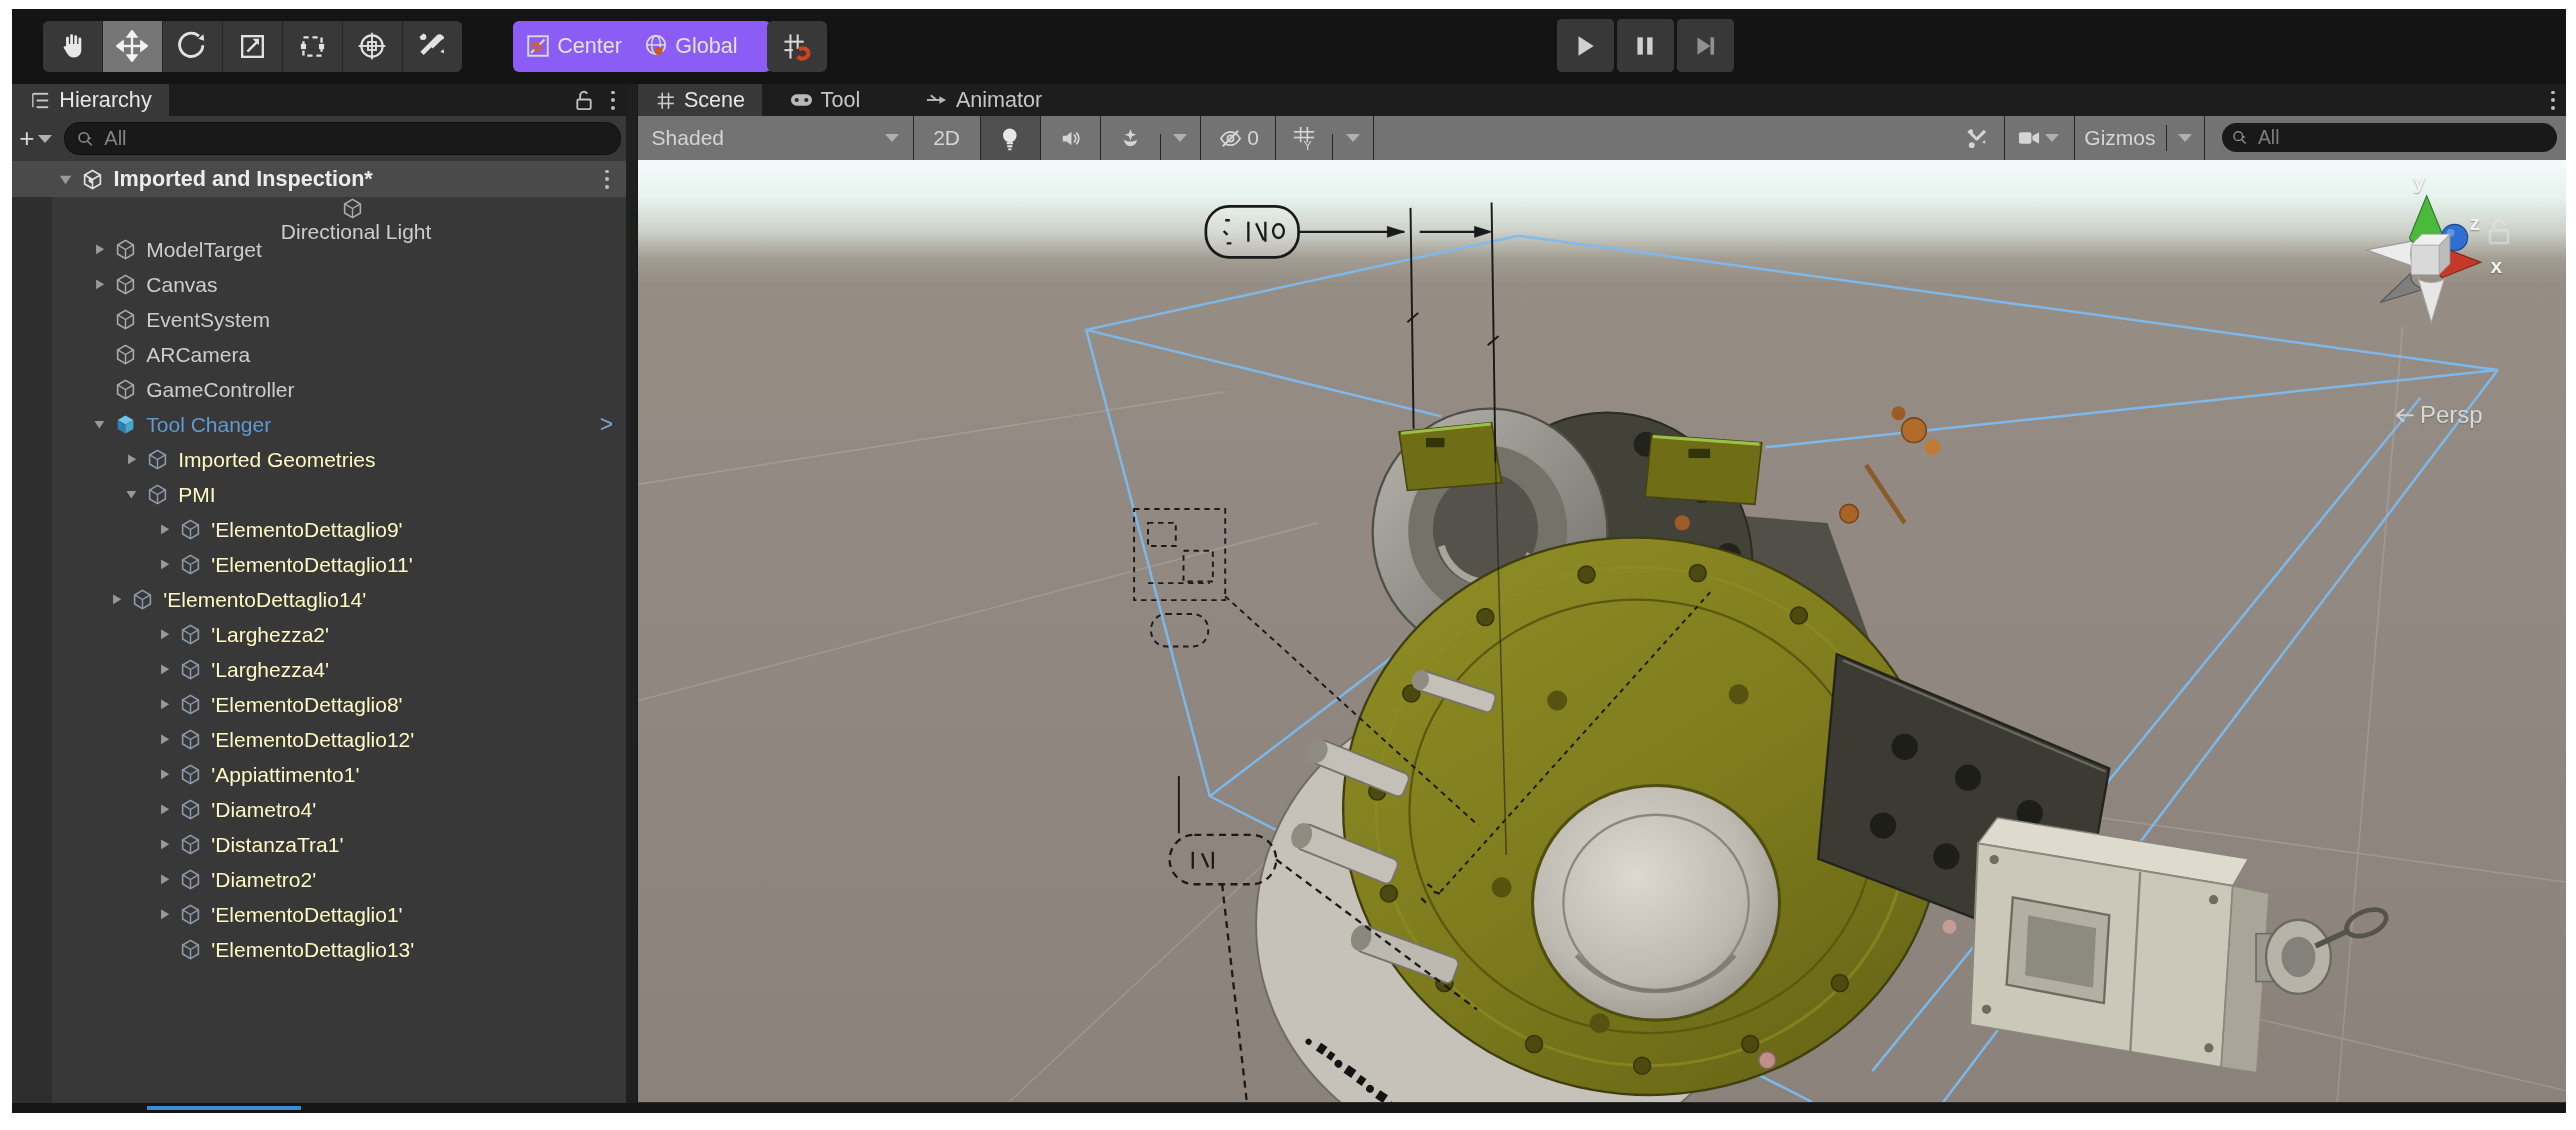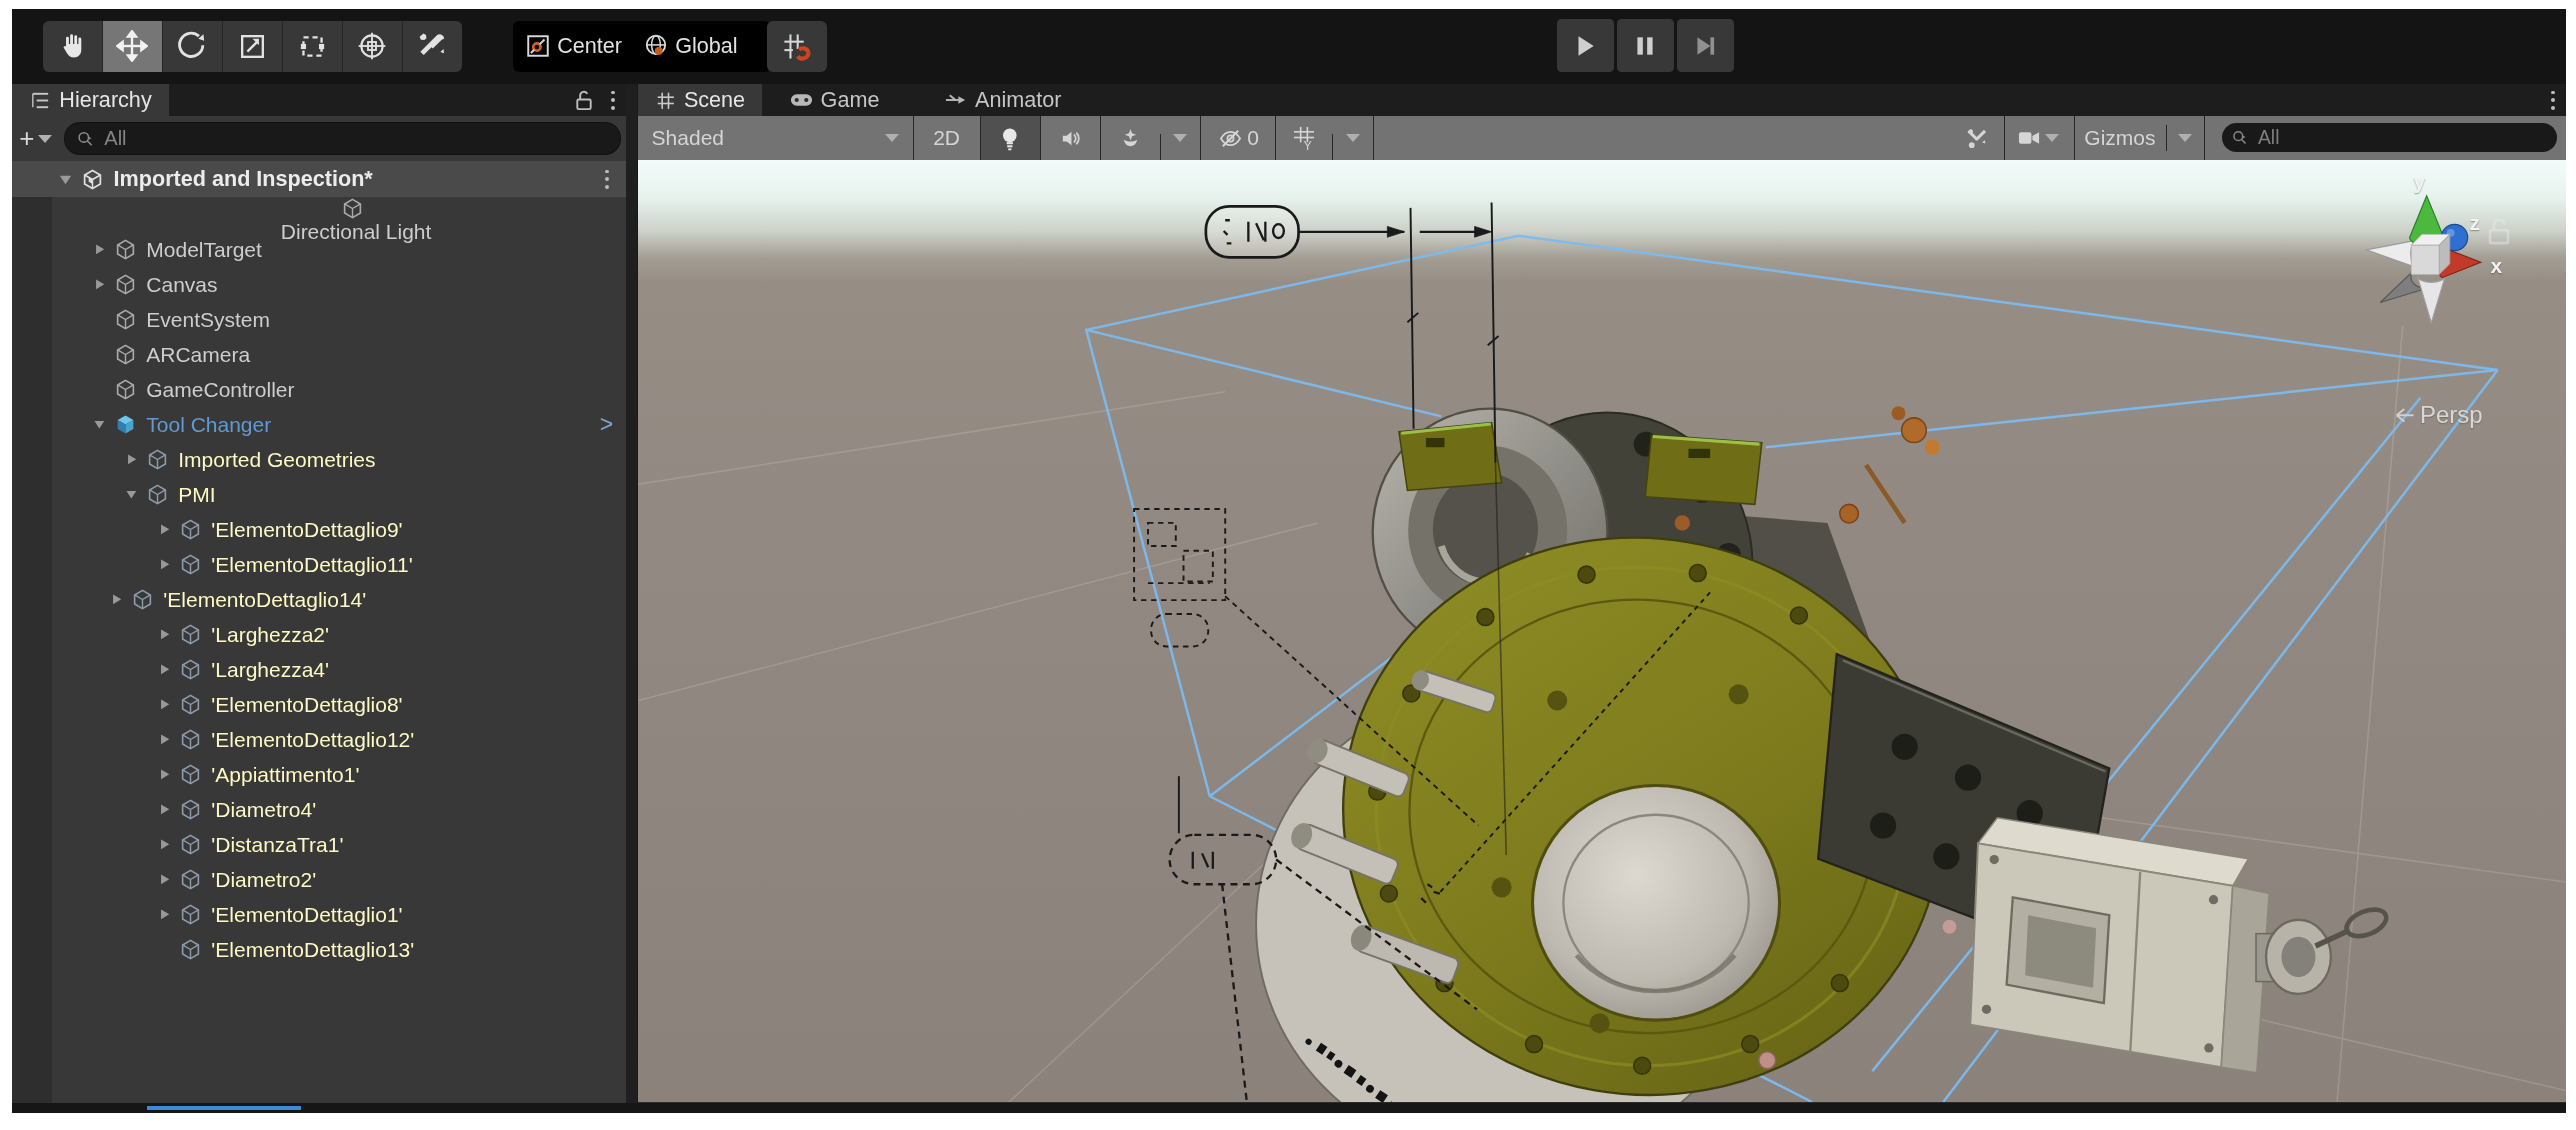--- a/index.html
+++ b/index.html
@@ -8,21 +8,21 @@
   .app{position:absolute;left:11.6px;top:9.3px;width:2554px;height:1103px;background:#181818;}
 
   
   .main-toolbar{position:absolute;left:0;top:0;width:100%;height:75px;background:#141414;}
   .tool-group{position:absolute;left:31px;top:11.6px;height:51px;display:flex;background:#2a2a2a;border-radius:6.2px;}
   .tool-btn{width:59px;height:51px;background:#383838;display:flex;align-items:center;justify-content:center;
             border-right:0.8px solid #262626;}
   .tool-btn:first-child{border-radius:6.2px 0 0 6.2px;}
   .tool-btn:last-child{border-radius:0 6.2px 6.2px 0;border-right:none;}
   .tool-btn.active{background:#767676;}
-  .pill-btn{position:absolute;top:11.6px;height:51px;background:#000000;border-radius:6.2px;display:flex;
+  .pill-btn{position:absolute;top:11.6px;height:51px;background:#8b5cf6;border-radius:6.2px;display:flex;
             align-items:center;gap:6.2px;padding:0 12.4px;color:#e2e2e2;font-size:21.6px;}
   .snap-btn{position:absolute;left:714px;top:11.6px;width:60px;height:51px;background:#383838;border-radius:6.2px;
             display:flex;align-items:center;justify-content:center;}
   .playback{position:absolute;left:1545px;top:10px;display:flex;gap:3.1px;}
   .pb-btn{width:57px;height:53px;background:#383838;border-radius:4.6px;display:flex;align-items:center;justify-content:center;}
 
   
   .hierarchy-panel{position:absolute;left:0;top:75px;width:614px;height:1019px;background:#383838;}
   .splitter{position:absolute;left:614px;top:75px;width:11.6px;height:1019px;background:#1f1f1f;}
   .scene-panel{position:absolute;left:626px;top:75px;width:1928px;height:1019px;background:#2b2b2b;}
@@ -566,21 +566,21 @@
             </g>
           </svg>
         <span>Scene</span>
       </div>
       <div class="ptab" style="margin-left:10.8px">
         <svg width="23" height="20" viewBox="0 0 24 18">
             <rect x="1" y="3" width="22" height="12" rx="6" fill="#b8b8b8"></rect>
             <circle cx="7" cy="9" r="2.2" fill="#2b2b2b"></circle>
             <circle cx="17" cy="9" r="2.2" fill="#2b2b2b"></circle>
           </svg>
-        <span>Game</span>
+        <span>Tool</span>
       </div>
       <div class="ptab" style="margin-left:31px">
         <svg width="23" height="20" viewBox="0 0 24 18">
             <line x1="2" y1="9" x2="16" y2="9" stroke="#b8b8b8" stroke-width="2"></line>
             <path d="M15 5l7 4-7 4z" fill="#b8b8b8"></path>
             <line x1="6" y1="4" x2="12" y2="9" stroke="#b8b8b8" stroke-width="2"></line>
           </svg>
         <span>Animator</span>
       </div>
       <div class="tab-right">

